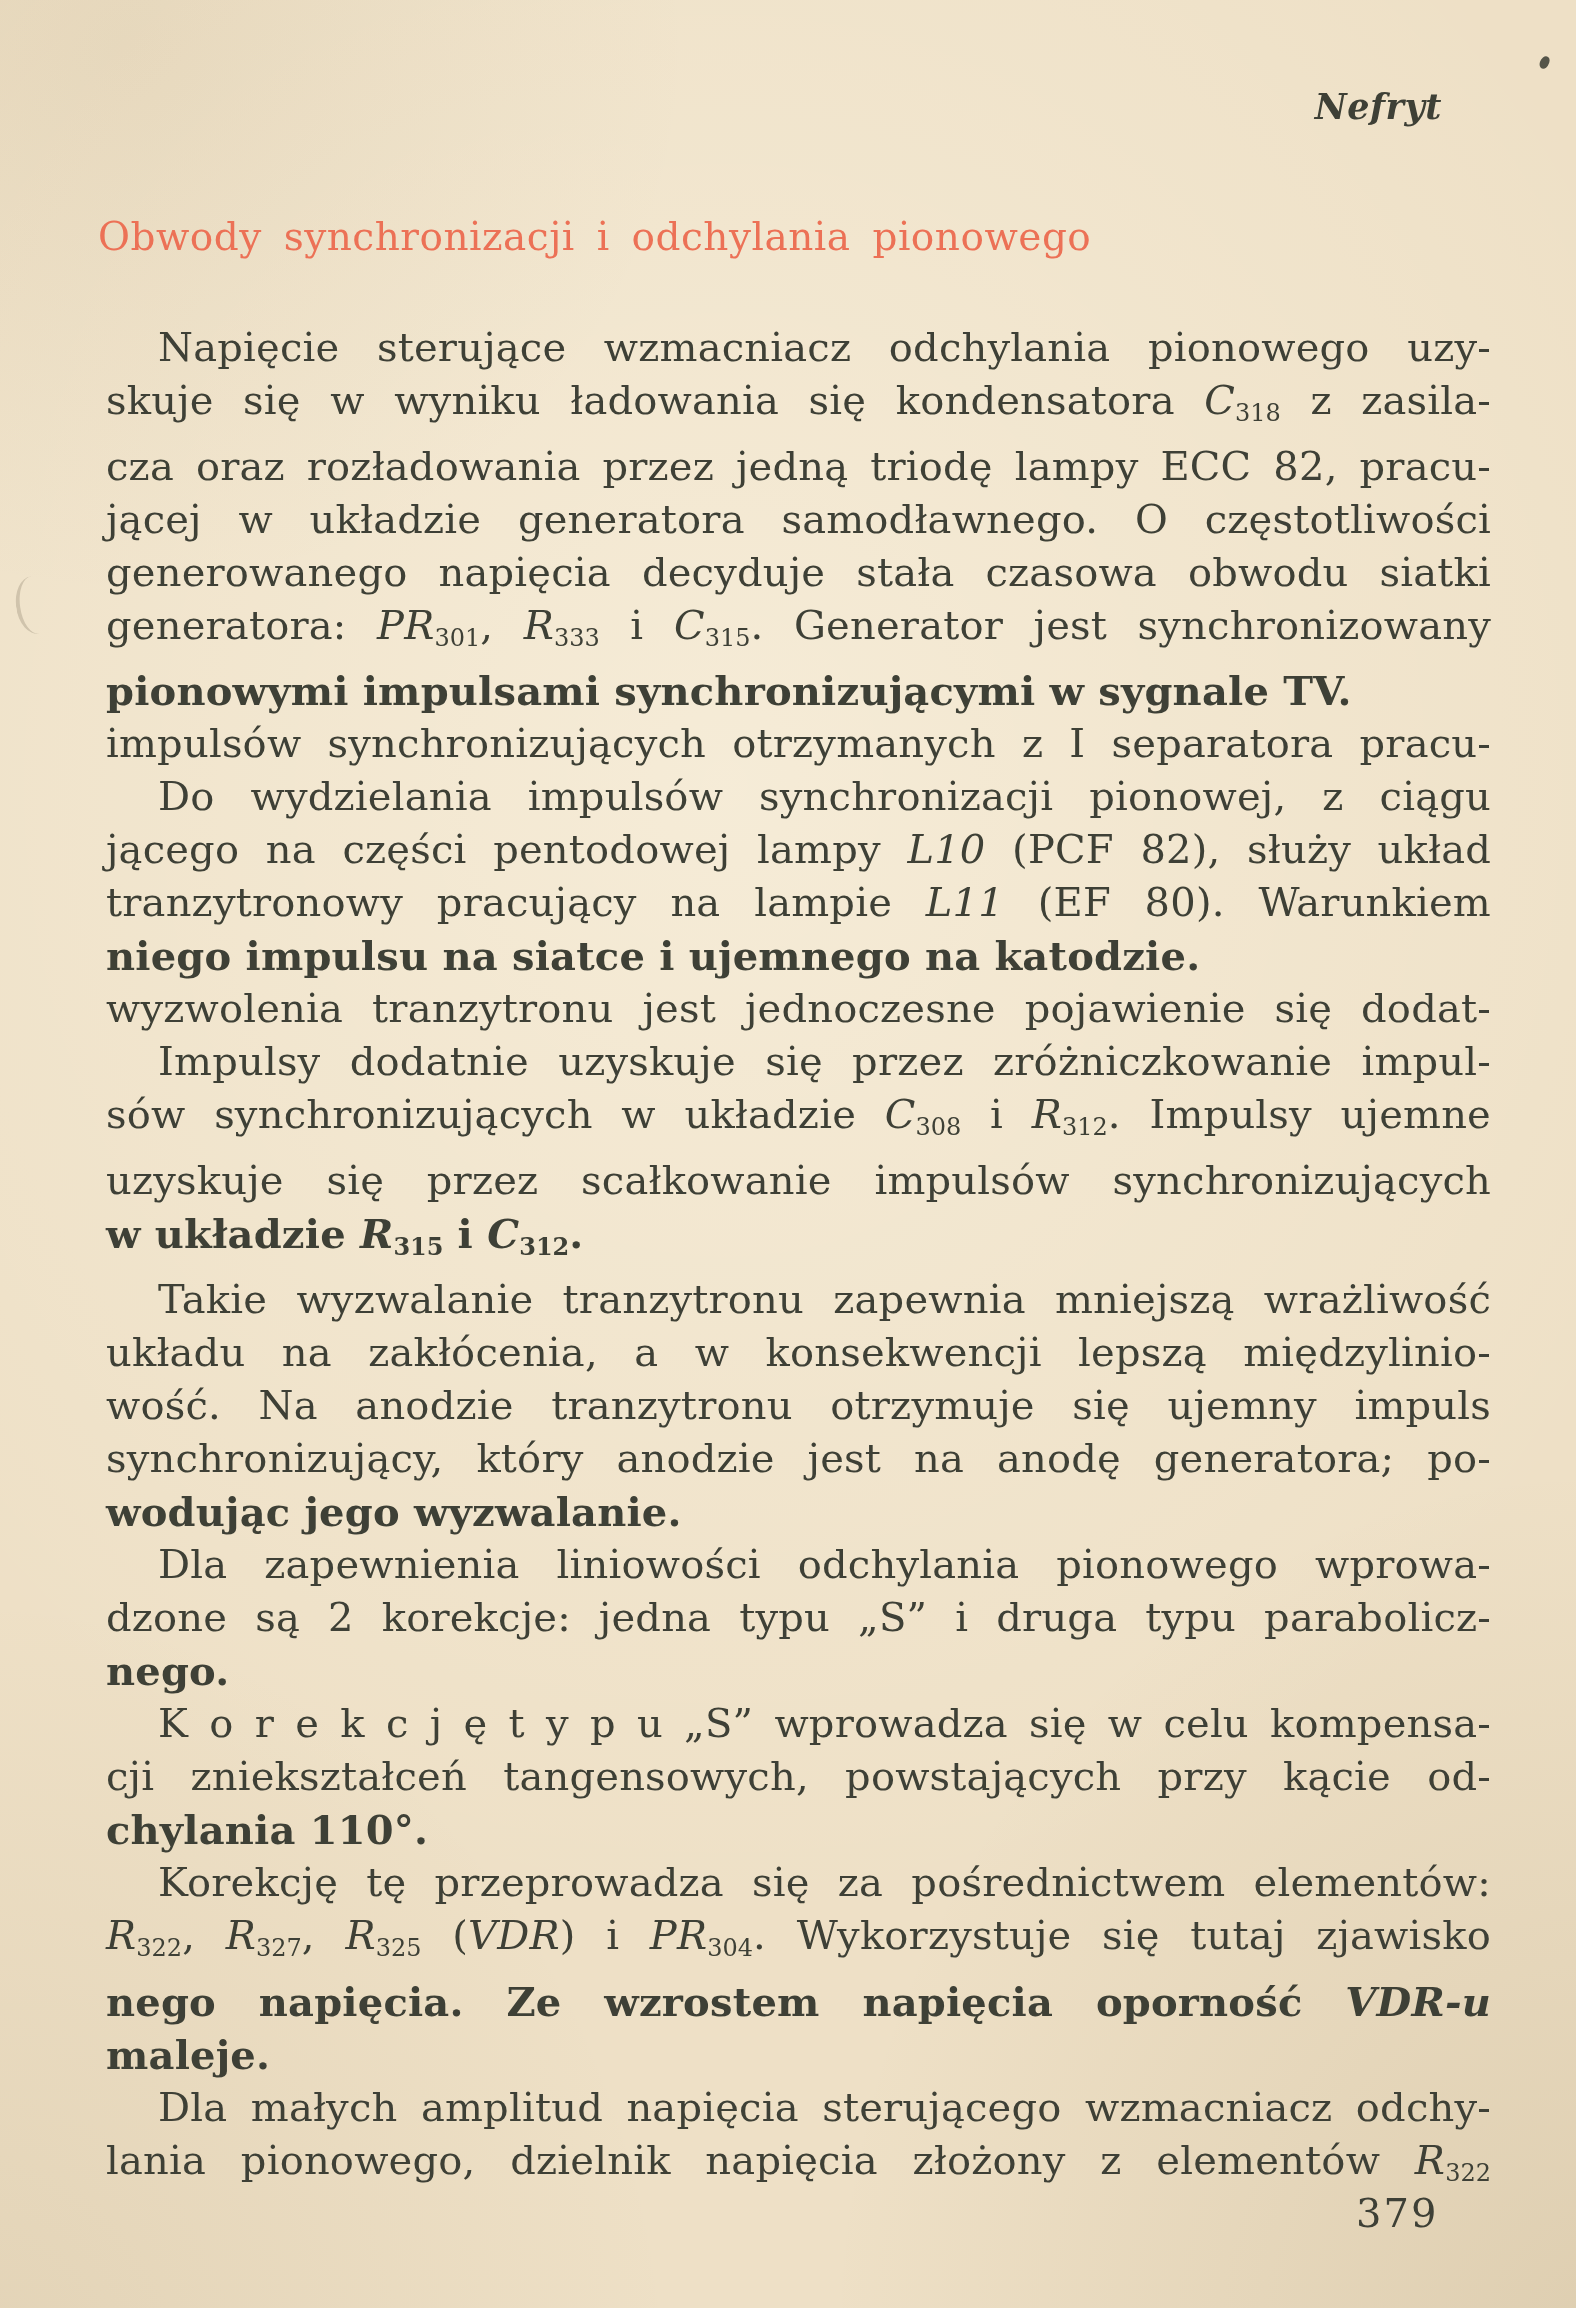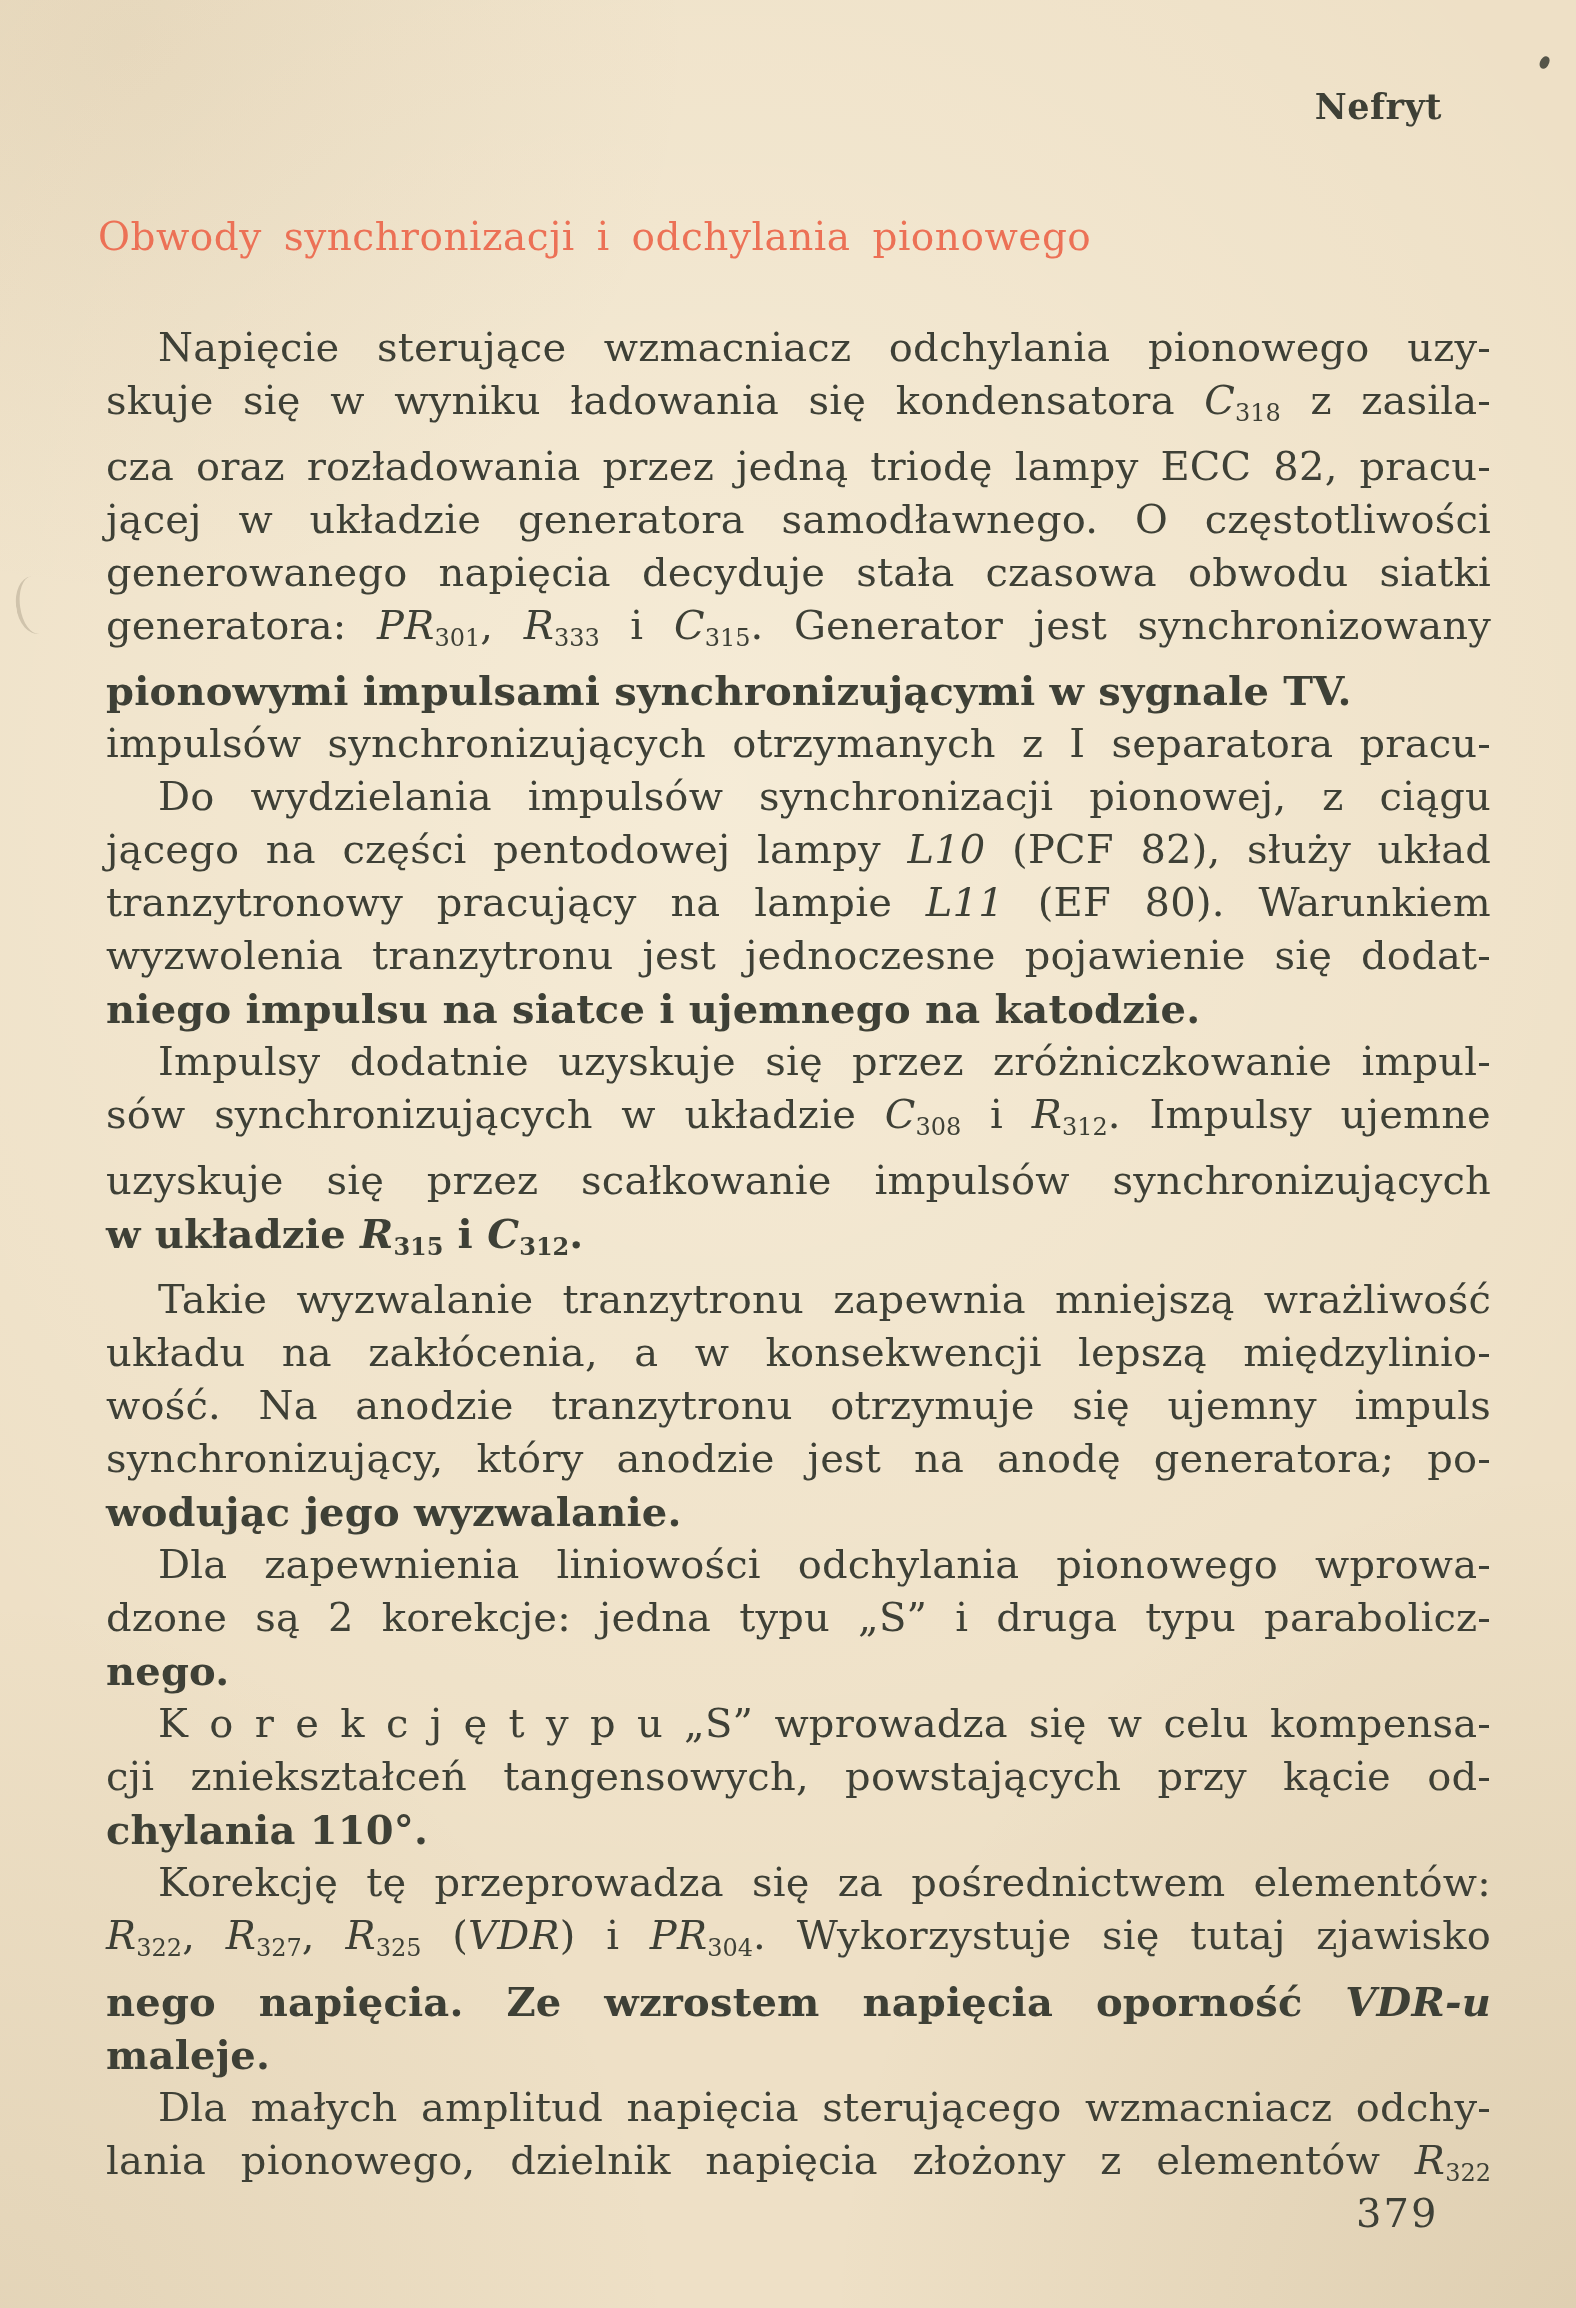--- a/index.html
+++ b/index.html
@@ -19,21 +19,21 @@
       radial-gradient(120% 90% at 46% 34%, rgba(255,250,236,0.45) 0%, rgba(255,250,236,0) 55%),
       radial-gradient(90% 70% at 102% 102%, rgba(124,96,44,0.14) 0%, rgba(124,96,44,0) 55%),
       radial-gradient(90% 70% at -2% 104%, rgba(124,96,44,0.10) 0%, rgba(124,96,44,0) 50%),
       radial-gradient(60% 40% at 8% 2%, rgba(124,96,44,0.08) 0%, rgba(124,96,44,0) 60%),
       var(--paper);
     font-family:"DejaVu Serif","Liberation Serif",serif;
     color:var(--ink);
   }
   .running-head{
     position:absolute;top:86px;right:134px;
-    font-size:35px;font-weight:bold;
+    font-size:35px;font-weight:bold;font-style:italic;
     letter-spacing:0.5px;
   }
   .heading{
     position:absolute;top:212px;left:98px;right:90px;
     margin:0;
     font-size:39px;line-height:50px;font-weight:normal;
     color:var(--heading);
     letter-spacing:0.5px;word-spacing:9px;
   }
   .body-text{
@@ -83,22 +83,22 @@
       <div class="line">skuje się w wyniku ładowania się kondensatora <i>C</i><span class="sub">318</span> z zasila-</div>
       <div class="line">cza oraz rozładowania przez jedną triodę lampy ECC 82, pracu-</div>
       <div class="line">jącej w układzie generatora samodławnego. O częstotliwości</div>
       <div class="line">generowanego napięcia decyduje stała czasowa obwodu siatki</div>
       <div class="line">generatora: <i>PR</i><span class="sub">301</span>, <i>R</i><span class="sub">333</span> i <i>C</i><span class="sub">315</span>. Generator jest synchronizowany</div>
       <div class="line last">pionowymi impulsami synchronizującymi w sygnale TV.</div>
       <div class="line">impulsów synchronizujących otrzymanych z I separatora pracu-</div>
       <div class="line indent">Do wydzielania impulsów synchronizacji pionowej, z ciągu</div>
       <div class="line">jącego na części pentodowej lampy <i>L10</i> (PCF 82), służy układ</div>
       <div class="line">tranzytronowy pracujący na lampie <i>L11</i> (EF 80). Warunkiem</div>
+      <div class="line last">niego impulsu na siatce i ujemnego na katodzie.</div>
       <div class="line">wyzwolenia tranzytronu jest jednoczesne pojawienie się dodat-</div>
-      <div class="line last">niego impulsu na siatce i ujemnego na katodzie.</div>
       <div class="line indent">Impulsy dodatnie uzyskuje się przez zróżniczkowanie impul-</div>
       <div class="line">sów synchronizujących w układzie <i>C</i><span class="sub">308</span> i <i>R</i><span class="sub">312</span>. Impulsy ujemne</div>
       <div class="line">uzyskuje się przez scałkowanie impulsów synchronizujących</div>
       <div class="line last">w układzie <i>R</i><span class="sub">315</span> i <i>C</i><span class="sub">312</span>.</div>
       <div class="line indent">Takie wyzwalanie tranzytronu zapewnia mniejszą wrażliwość</div>
       <div class="line">układu na zakłócenia, a w konsekwencji lepszą międzylinio-</div>
       <div class="line">wość. Na anodzie tranzytronu otrzymuje się ujemny impuls</div>
       <div class="line">synchronizujący, który anodzie jest na anodę generatora; po-</div>
       <div class="line last">wodując jego wyzwalanie.</div>
       <div class="line indent">Dla zapewnienia liniowości odchylania pionowego wprowa-</div>

